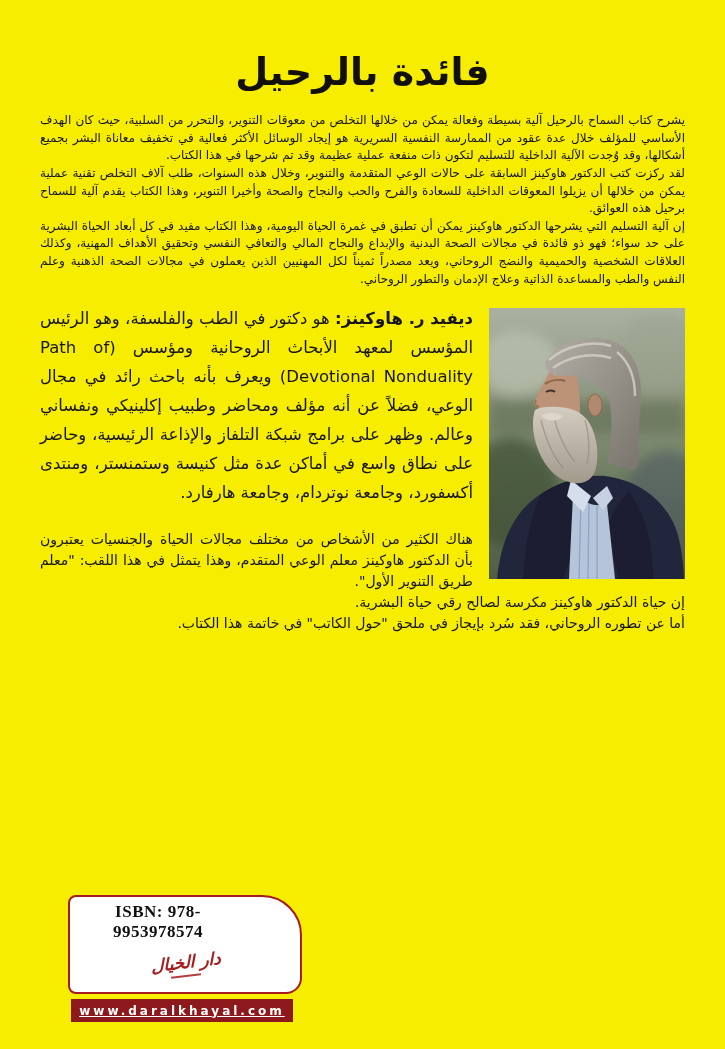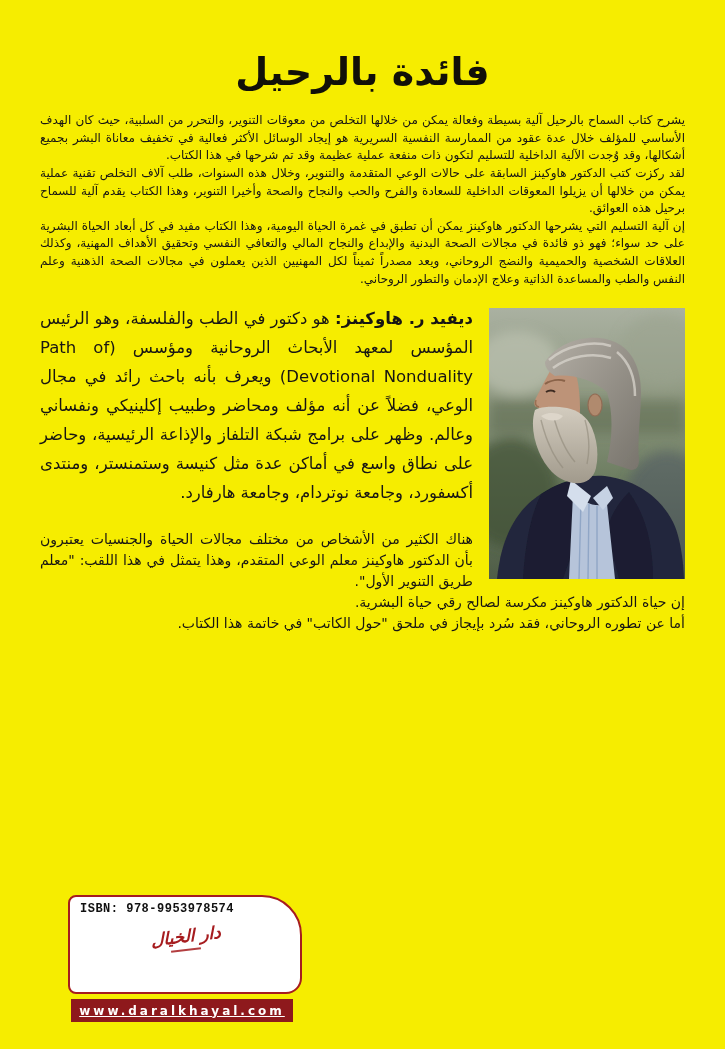--- a/index.html
+++ b/index.html
@@ -66,23 +66,24 @@
   }
   .barcode-box{
     width:234px;height:99px;
     background:#ffffff;
     border:2px solid var(--red);
     border-radius:8px 40px 16px 8px;
     padding:5px 6px 4px 10px;
   }
   .isbn-label{
     width:156px;
-    font-family:Liberation Mono, monospace;
-    font-weight:bold;
-    font-size:12px;
+    text-align:center;
+    font-family:Liberation Serif, serif;
+    font-weight:bold;
+    font-size:17px;
     letter-spacing:0.5px;
     color:#111;
   }
   .barcode-row{display:flex;align-items:stretch;}
   .bars-wrap{width:156px;}
   .bars{
     height:47px;
     margin-top:2px;
     background:
       repeating-linear-gradient(90deg,#141414 0 2px,transparent 2px 4px),

